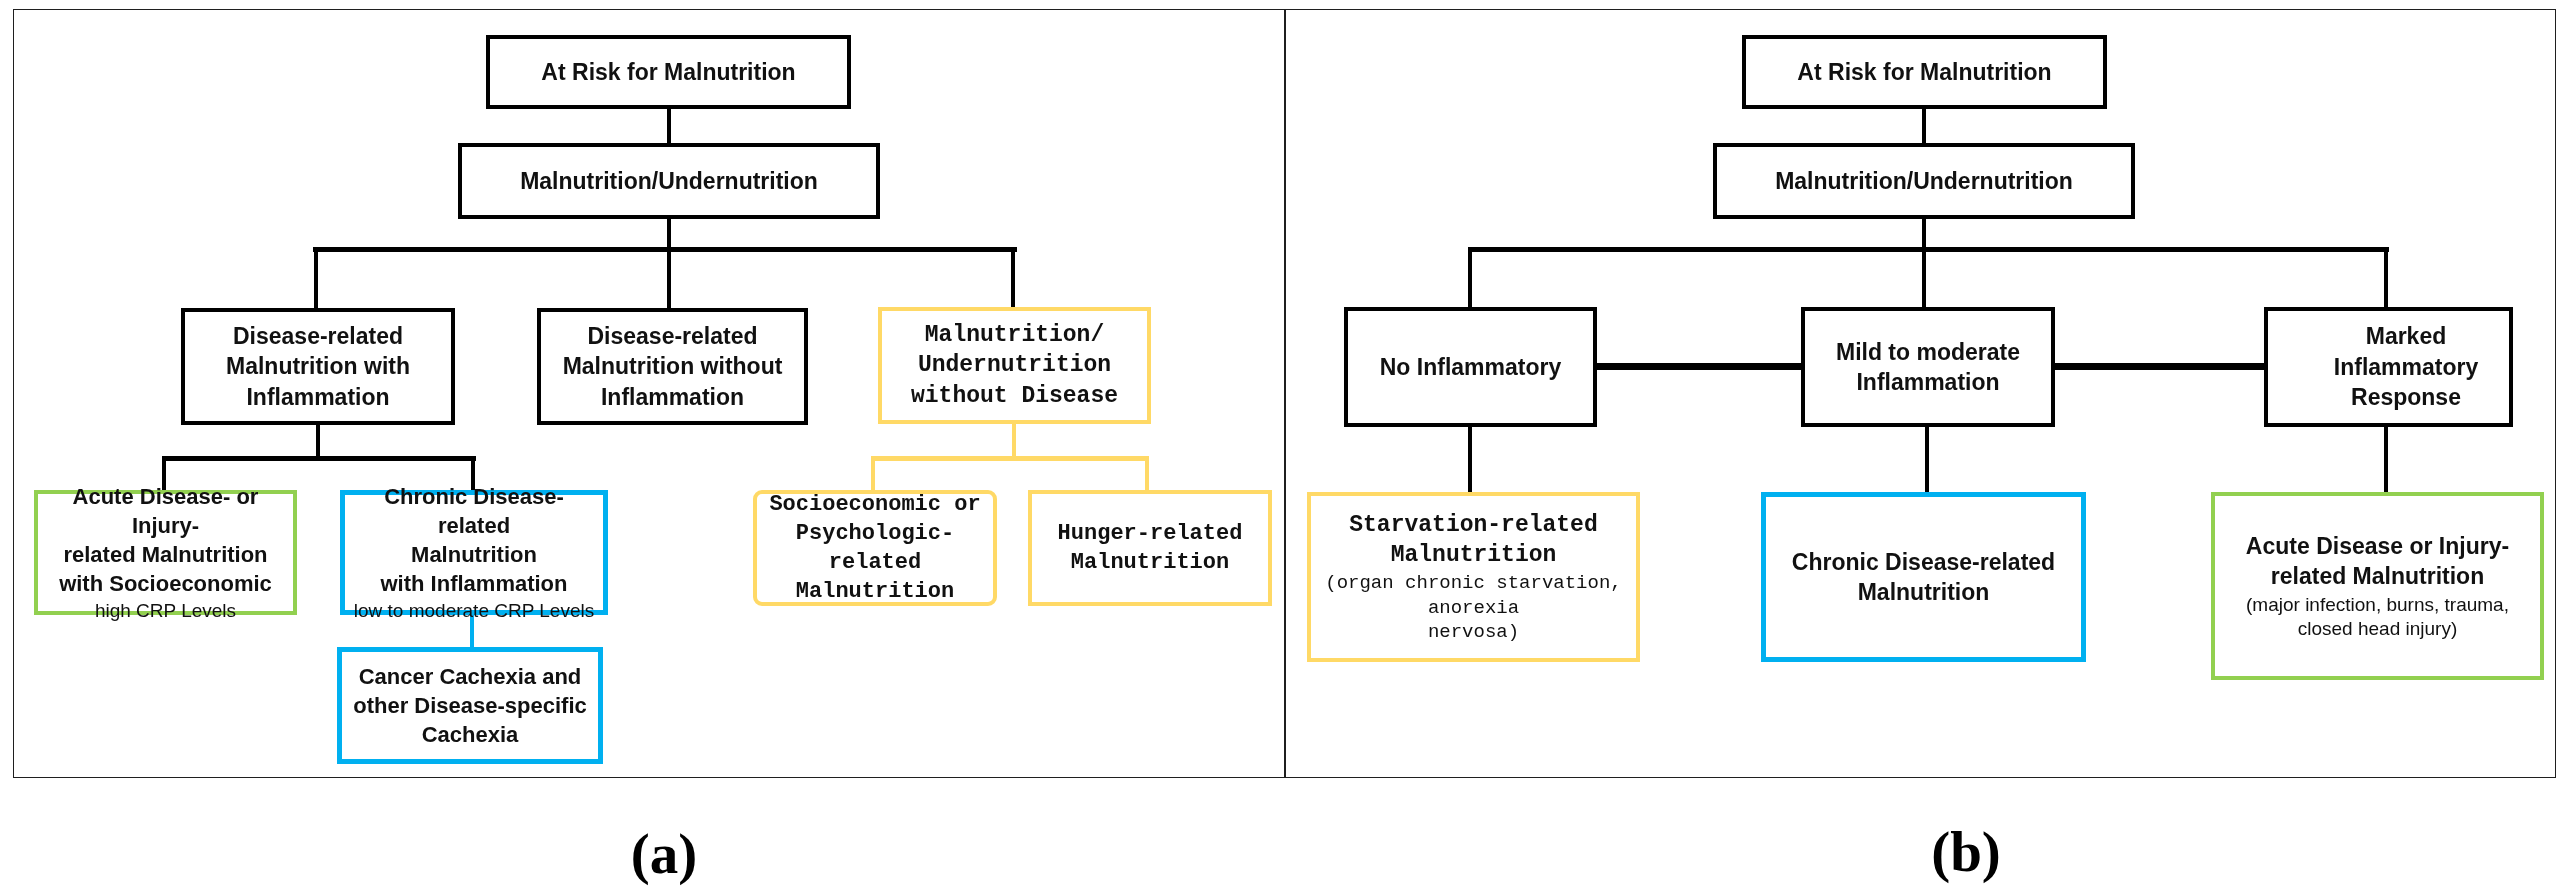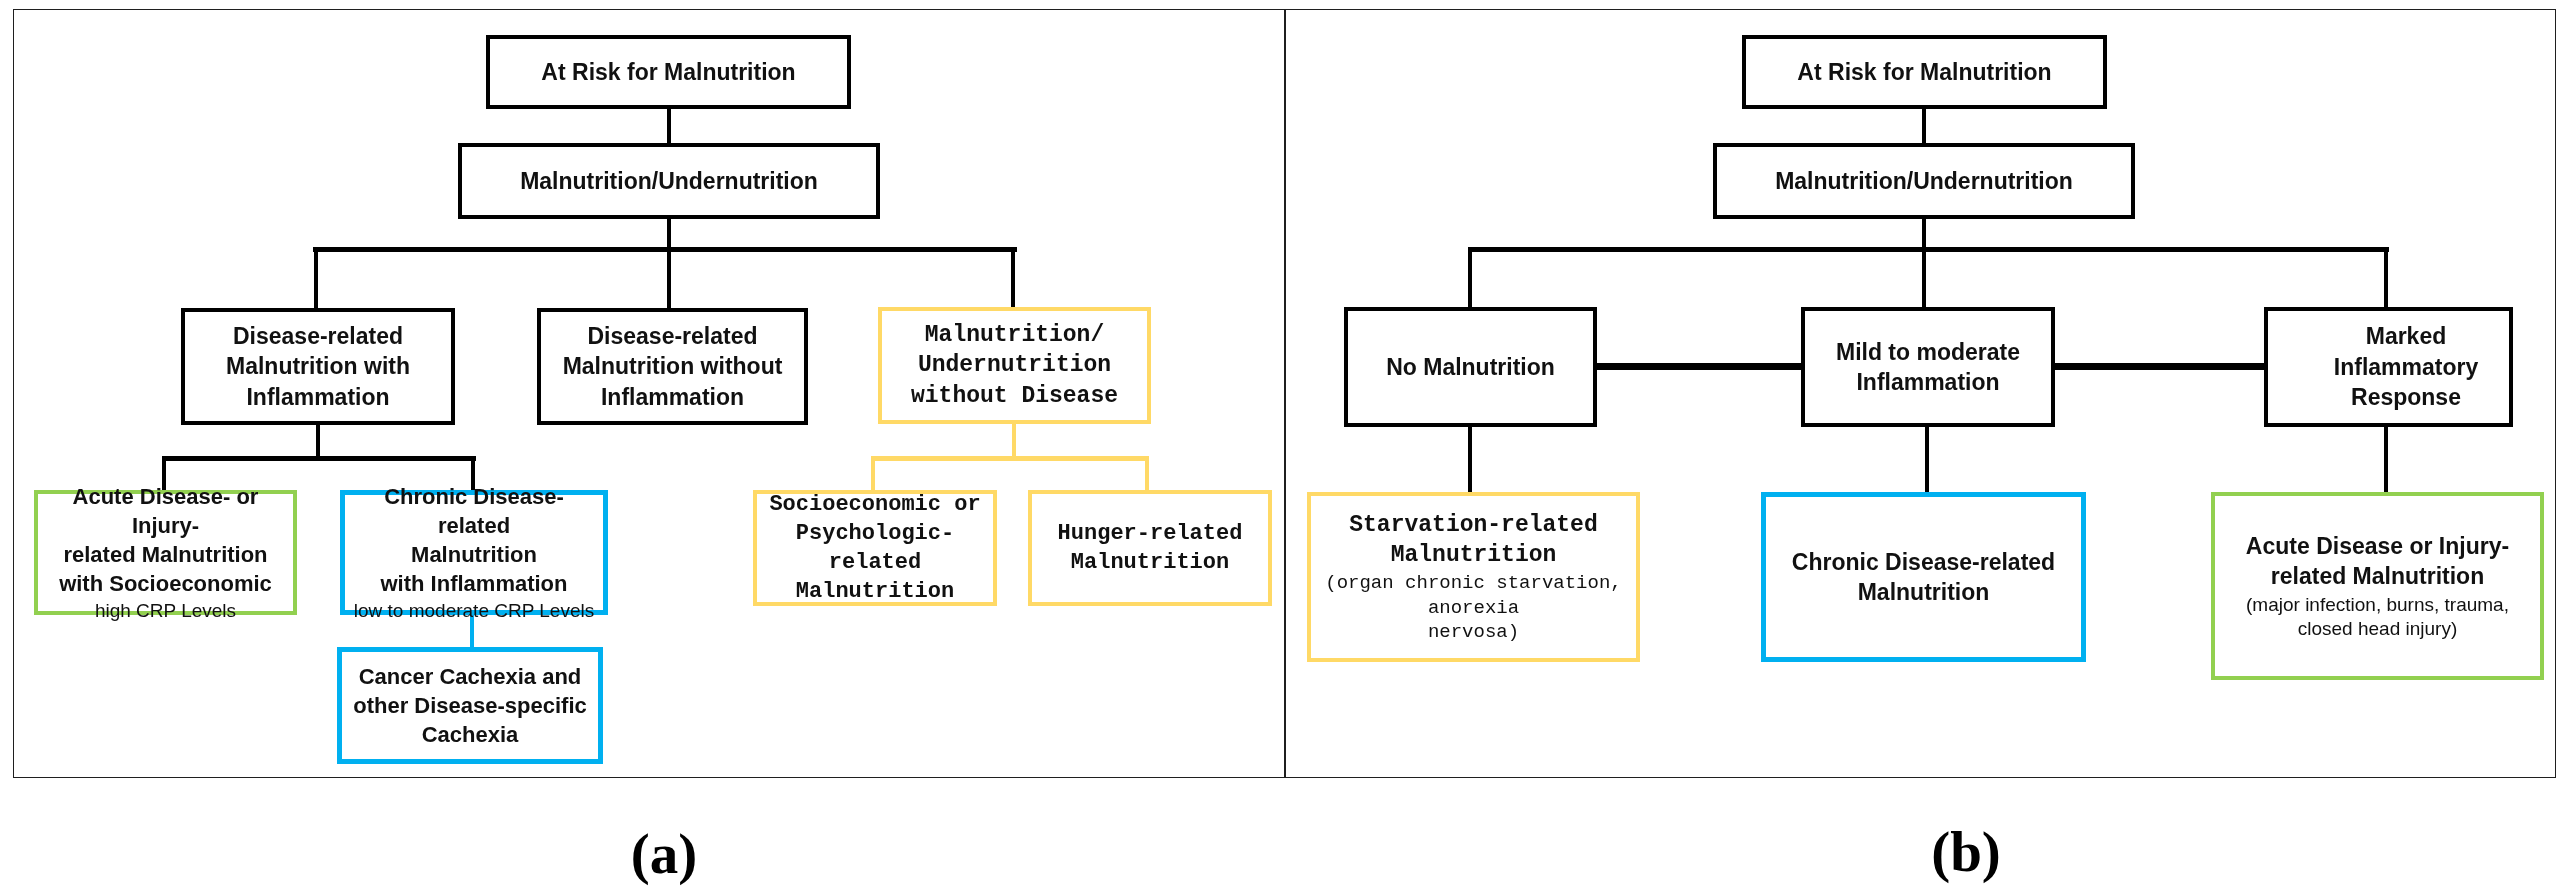--- a/index.html
+++ b/index.html
@@ -115,21 +115,21 @@
       <div class="sub">low to moderate CRP Levels</div>
     </div>
   </div>
   <div class="box b-cyan" style="left:337px;top:647px;width:266px;height:117px;">
     <div class="inner">
         <div class="main" style="font-size:22px;">Cancer Cachexia and
 other Disease-specific
 Cachexia</div>
       </div>
   </div>
-  <div class="box b-yellow" style="left:753px;top:490px;width:244px;height:116px;">
+  <div class="box b-yellow" style="left:753px;top:490px;width:244px;height:116px;border-radius:9px;">
     <div class="inner">
         <div class="main" style="font-size:22px;">Socioeconomic or
 Psychologic-related
 Malnutrition</div>
       </div>
   </div>
   <div class="box b-yellow" style="left:1028px;top:490px;width:244px;height:116px;">
     <div class="inner">
         <div class="main" style="font-size:22px;">Hunger-related
 Malnutrition</div>
@@ -155,21 +155,21 @@
         <div class="main">At Risk for Malnutrition</div>
       </div>
   </div>
   <div class="box" style="left:1713px;top:143px;width:422px;height:76px;">
     <div class="inner">
         <div class="main">Malnutrition/Undernutrition</div>
       </div>
   </div>
   <div class="box" style="left:1344px;top:307px;width:253px;height:120px;">
     <div class="inner">
-        <div class="main">No Malnutrition</div>
+        <div class="main">No Inflammatory</div>
       </div>
   </div>
   <div class="box" style="left:1801px;top:307px;width:254px;height:120px;">
     <div class="inner">
         <div class="main">Mild to moderate
 Inflammation</div>
       </div>
   </div>
   <div class="box" style="left:2264px;top:307px;width:249px;height:120px;padding-left:35px;">
     <div class="inner">

